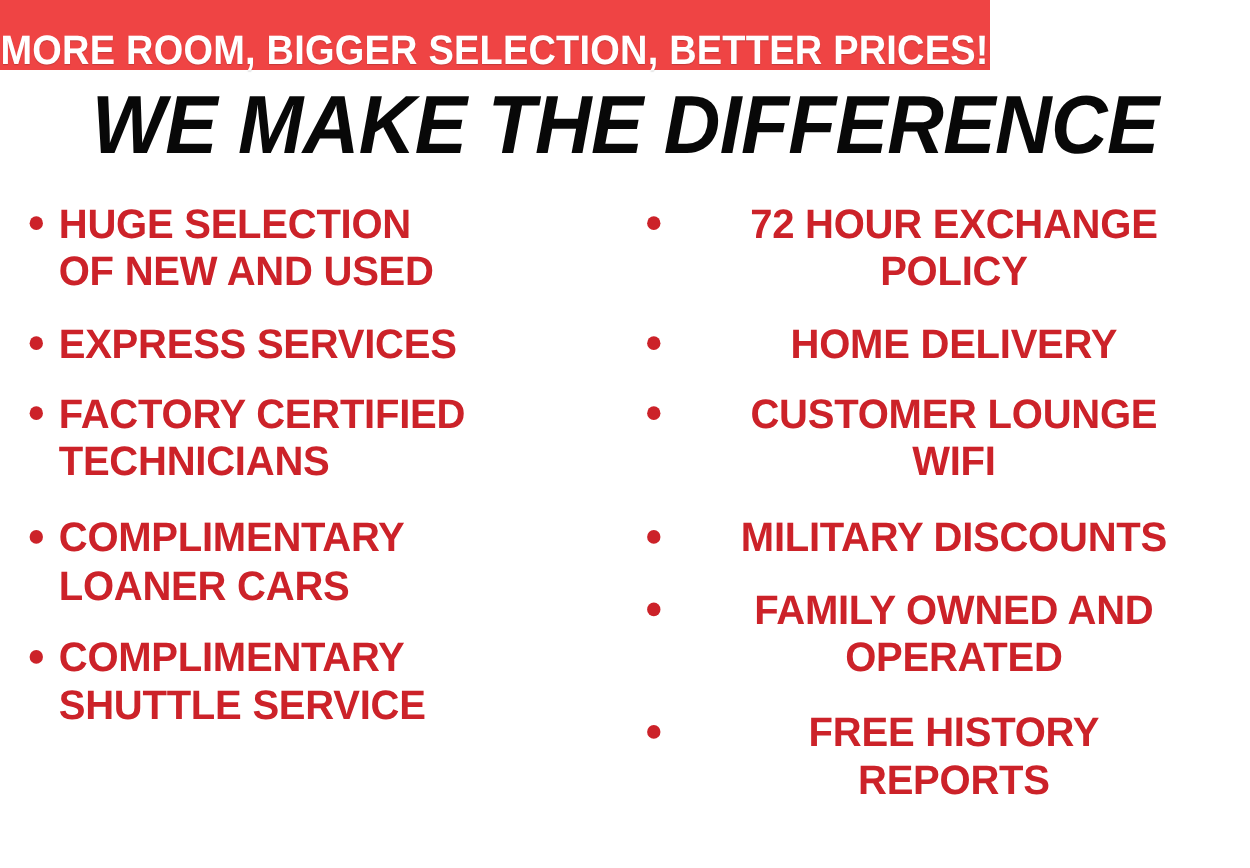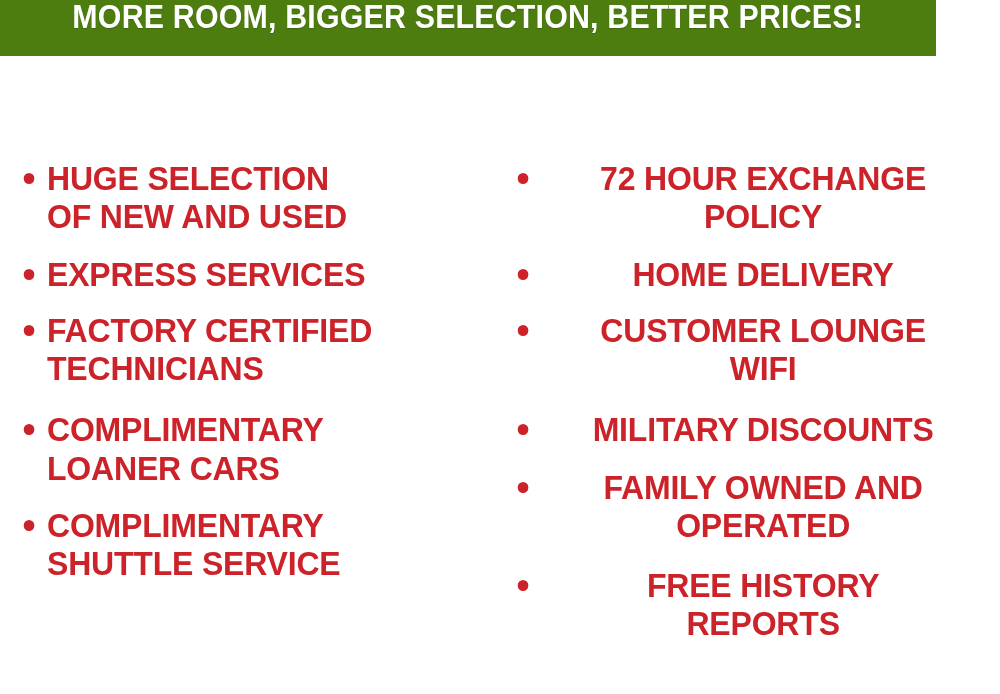--- a/index.html
+++ b/index.html
@@ -20,25 +20,25 @@
     width: 1000px;
     height: 694px;
     background: #ffffff;
   }
 
   
   .banner {
     position: absolute;
     left: 0;
     top: 0;
-    width: 936px;
+    width: 792px;
     height: 56px;
-    background: #4d7c0f;
+    background: #ef4444;
     display: flex;
-    align-items: flex-start;
+    align-items: flex-end;
     justify-content: center;
   }
   .banner-text {
     color: #ffffff;
     font-family: "Liberation Sans", sans-serif;
     font-weight: bold;
     font-size: 33px;
     line-height: 1;
     letter-spacing: 0.2px;
     transform: scaleX(0.92);
@@ -124,20 +124,23 @@
 </style>
 </head>
 <body>
 
 <div id="ad">
 
   <div class="banner">
     <span class="banner-text">MORE ROOM, BIGGER SELECTION, BETTER PRICES!</span>
   </div>
 
+  <div class="headline">
+    <span class="headline-text">WE MAKE THE DIFFERENCE</span>
+  </div>
 
   <div class="columns">
 
     <div class="col col-left">
 
       <div class="bullet">
         <span class="dot"></span>
         <span class="txt">HUGE SELECTION</span>
         <span class="txt">OF NEW AND USED</span>
       </div>

